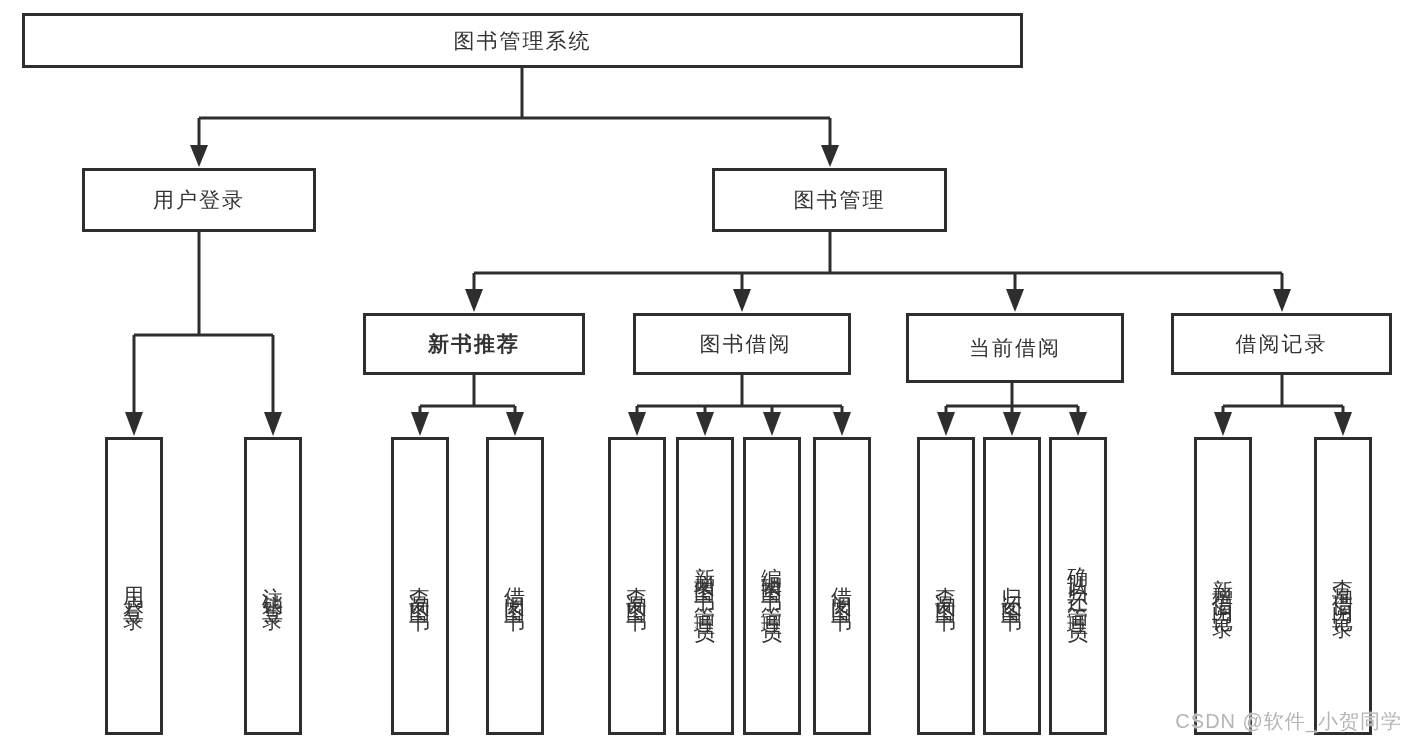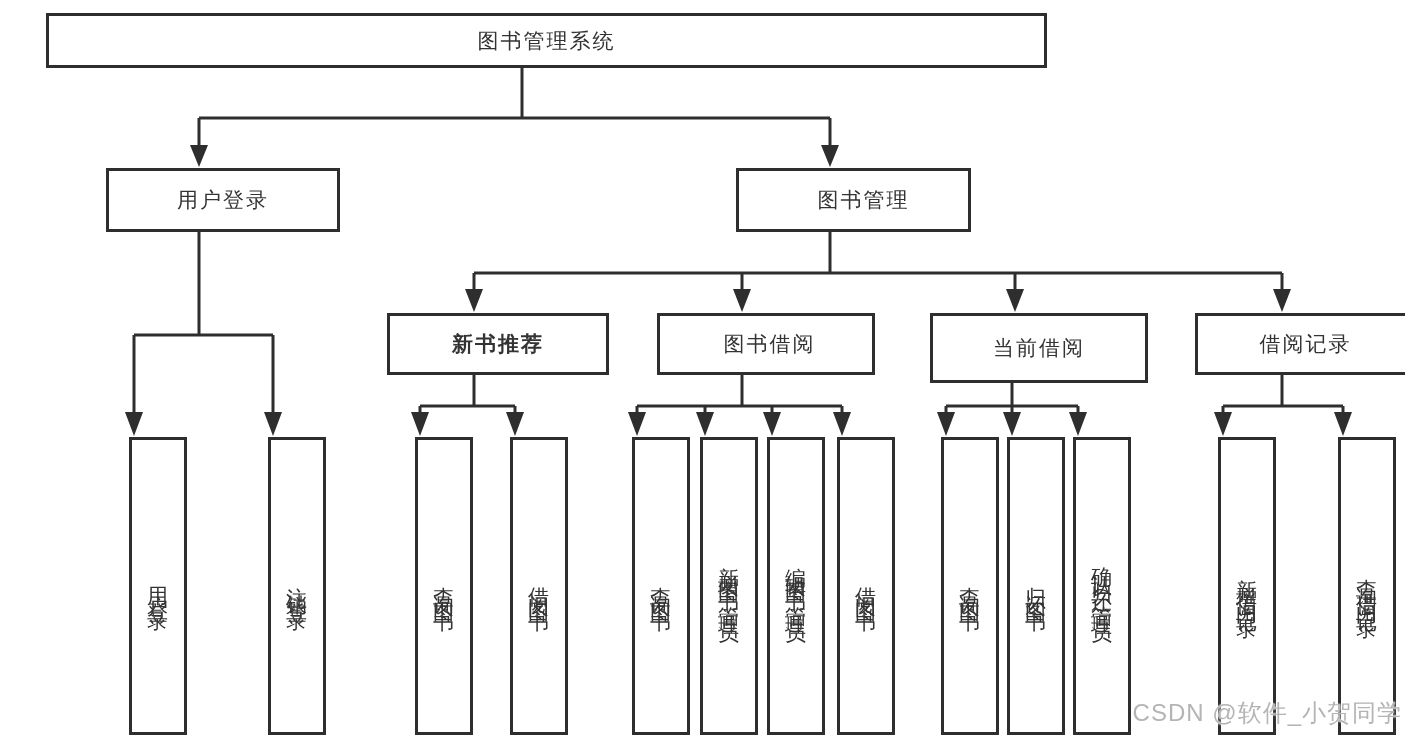--- a/index.html
+++ b/index.html
@@ -25,21 +25,20 @@
     pointer-events: none;
   }
   .node {
     position: absolute;
     box-sizing: border-box;
     border: 3px solid #2e2e2e;
     background: #ffffff;
     display: flex;
     align-items: center;
     justify-content: center;
-    margin-left: 24px;
   }
   .node .label {
     font-size: 21px;
     letter-spacing: 2px;
     white-space: nowrap;
   }
   .leaf .label {
     writing-mode: vertical-rl;
     text-orientation: mixed;
     letter-spacing: 8px;
@@ -67,22 +66,22 @@
   .lf-3c { left: 743px; }
   .lf-3d { left: 813px; }
   .lf-4a { left: 917px; }
   .lf-4b { left: 983px; }
   .lf-4c { left: 1049px; }
   .lf-5a { left: 1194px; }
   .lf-5b { left: 1314px; }
   .watermark {
     position: absolute;
     right: 3px;
-    bottom: 18px;
-    font-size: 24px;
+    bottom: 12px;
+    font-size: 20px;
     color: #b4b4b4;
     letter-spacing: 1px;
     text-shadow: 0 0 2px #ffffff, 0 0 2px #ffffff;
     white-space: nowrap;
   }
 </style>
 </head>
 <body>
 
 <div class="stage">

